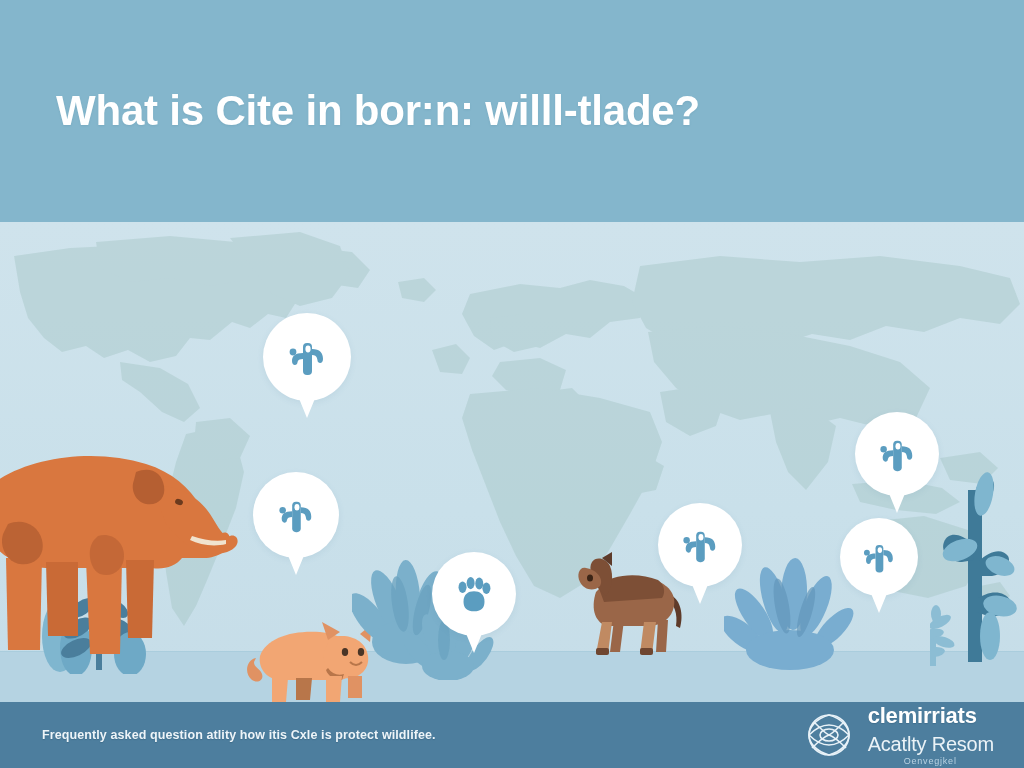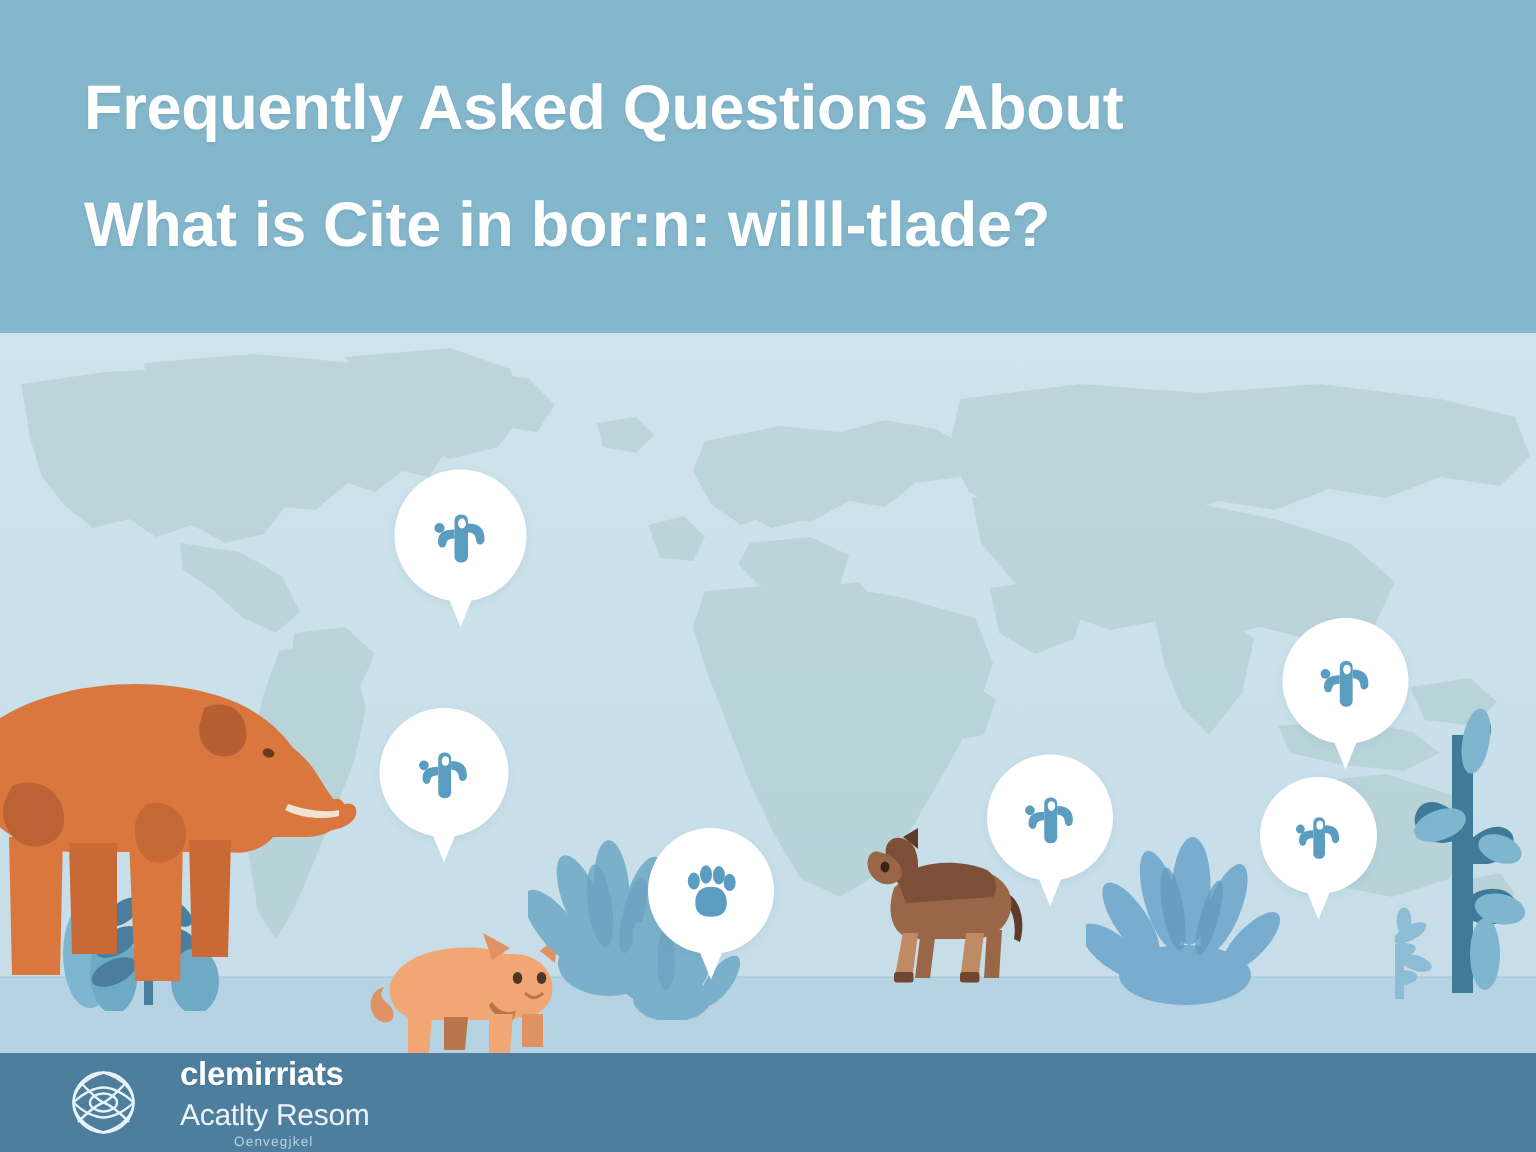--- a/index.html
+++ b/index.html
@@ -71,42 +71,41 @@
     position:absolute; left:0; top:702px; width:1024px; height:66px;
     background:#4d7e9e;
     display:flex; align-items:center; justify-content:space-between;
     padding:0 30px 0 42px;
   }
   #footer-note {
     color:#eef5f9; font-size:12.5px; font-weight:bold;
     letter-spacing:0.1px; white-space:nowrap;
     text-shadow:0 1px 1px rgba(40,80,105,0.35);
   }
-  #brand { display:flex; align-items:center; gap:24px; }
+  #brand { display:flex; align-items:center; gap:12px; }
   #brand-text { display:flex; flex-direction:column; line-height:1.0; }
   #brand-name {
     color:#ffffff; font-size:22px; font-weight:bold; letter-spacing:-0.2px;
     white-space:nowrap; text-shadow:0 1px 1px rgba(40,80,105,0.3);
   }
   #brand-sub {
     color:#f2f8fb; font-size:20px; font-weight:normal; letter-spacing:-0.2px;
     white-space:nowrap; margin-top:7px; opacity:0.96;
   }
   #brand-tag {
     color:#b9d2e2; font-size:9px; letter-spacing:0.8px;
     margin-top:3px; white-space:nowrap;margin-left:36px;
   }
 </style>
 </head>
 <body>
 
 <div id="canvas">
 
   <div id="header">
-    <div class="title-line" id="title-line-1">Frequently Asked Questions About</div>
     <div class="title-line" id="title-line-2">What is Cite in bor:n: willl-tlade?</div>
   </div>
 
   <div id="stage">
 
     <svg id="worldmap" viewBox="0 0 1024 430" preserveAspectRatio="none">
       <g fill="#a3c4c3">
 
         <path d="M14,34 L70,26 L150,22 L230,30 L300,24 L352,30 L370,48 L358,66 L330,62 L300,74
                  L286,96 L268,92 L250,106 L232,100 L210,118 L190,116 L176,134 L150,140 L128,128
@@ -406,20 +405,21 @@
           </g>
           <ellipse cx="23" cy="14" rx="2.6" ry="3.4" fill="#ffffff"></ellipse>
         </svg>
       </div>
       <div class="tail"></div>
     </div>
 
   </div>
 
   <div id="footer">
+    <div id="footer-note">Frequently asked question atlity how itis Cxle is protect wildlifee.</div>
 
     <div id="brand">
       <svg width="54" height="54" viewBox="0 0 54 54">
         <g fill="none" stroke="#e8f2f8" stroke-width="1.6">
           <circle cx="27" cy="27" r="20"></circle>
           <path d="M27,7 C41,11 47,20 47,27 C47,34 41,43 27,47 C13,43 7,34 7,27 C7,20 13,11 27,7 Z"></path>
           <path d="M7,27 C14,20 22,17 27,17 C32,17 40,20 47,27"></path>
           <path d="M7,27 C14,34 22,37 27,37 C32,37 40,34 47,27"></path>
           <path d="M12,14 C20,22 24,26 27,27 C30,28 36,32 44,40"></path>
           <path d="M42,14 C34,22 30,26 27,27 C24,28 18,32 10,40"></path>

